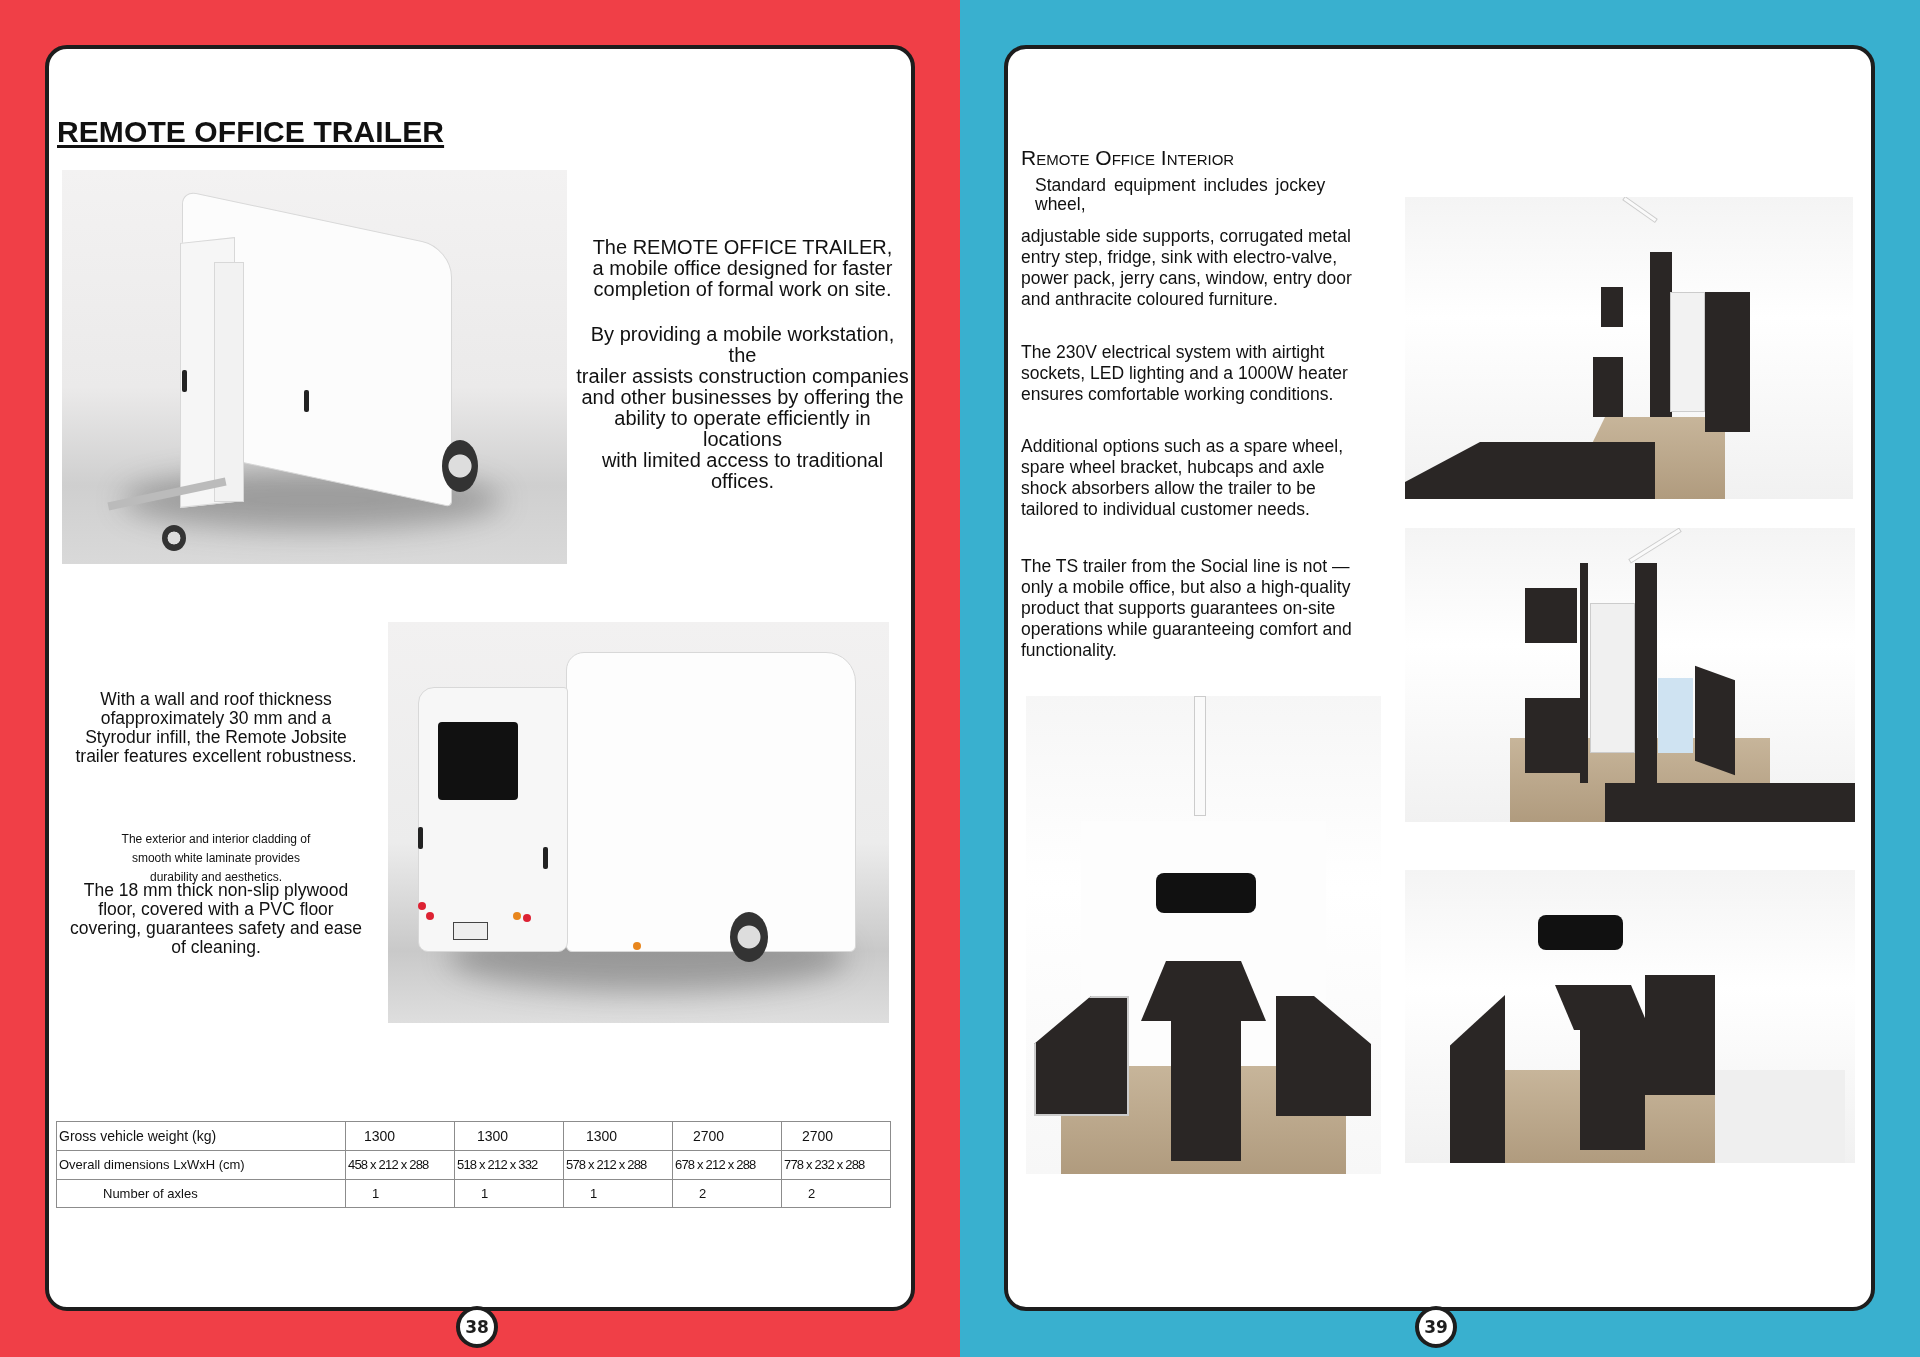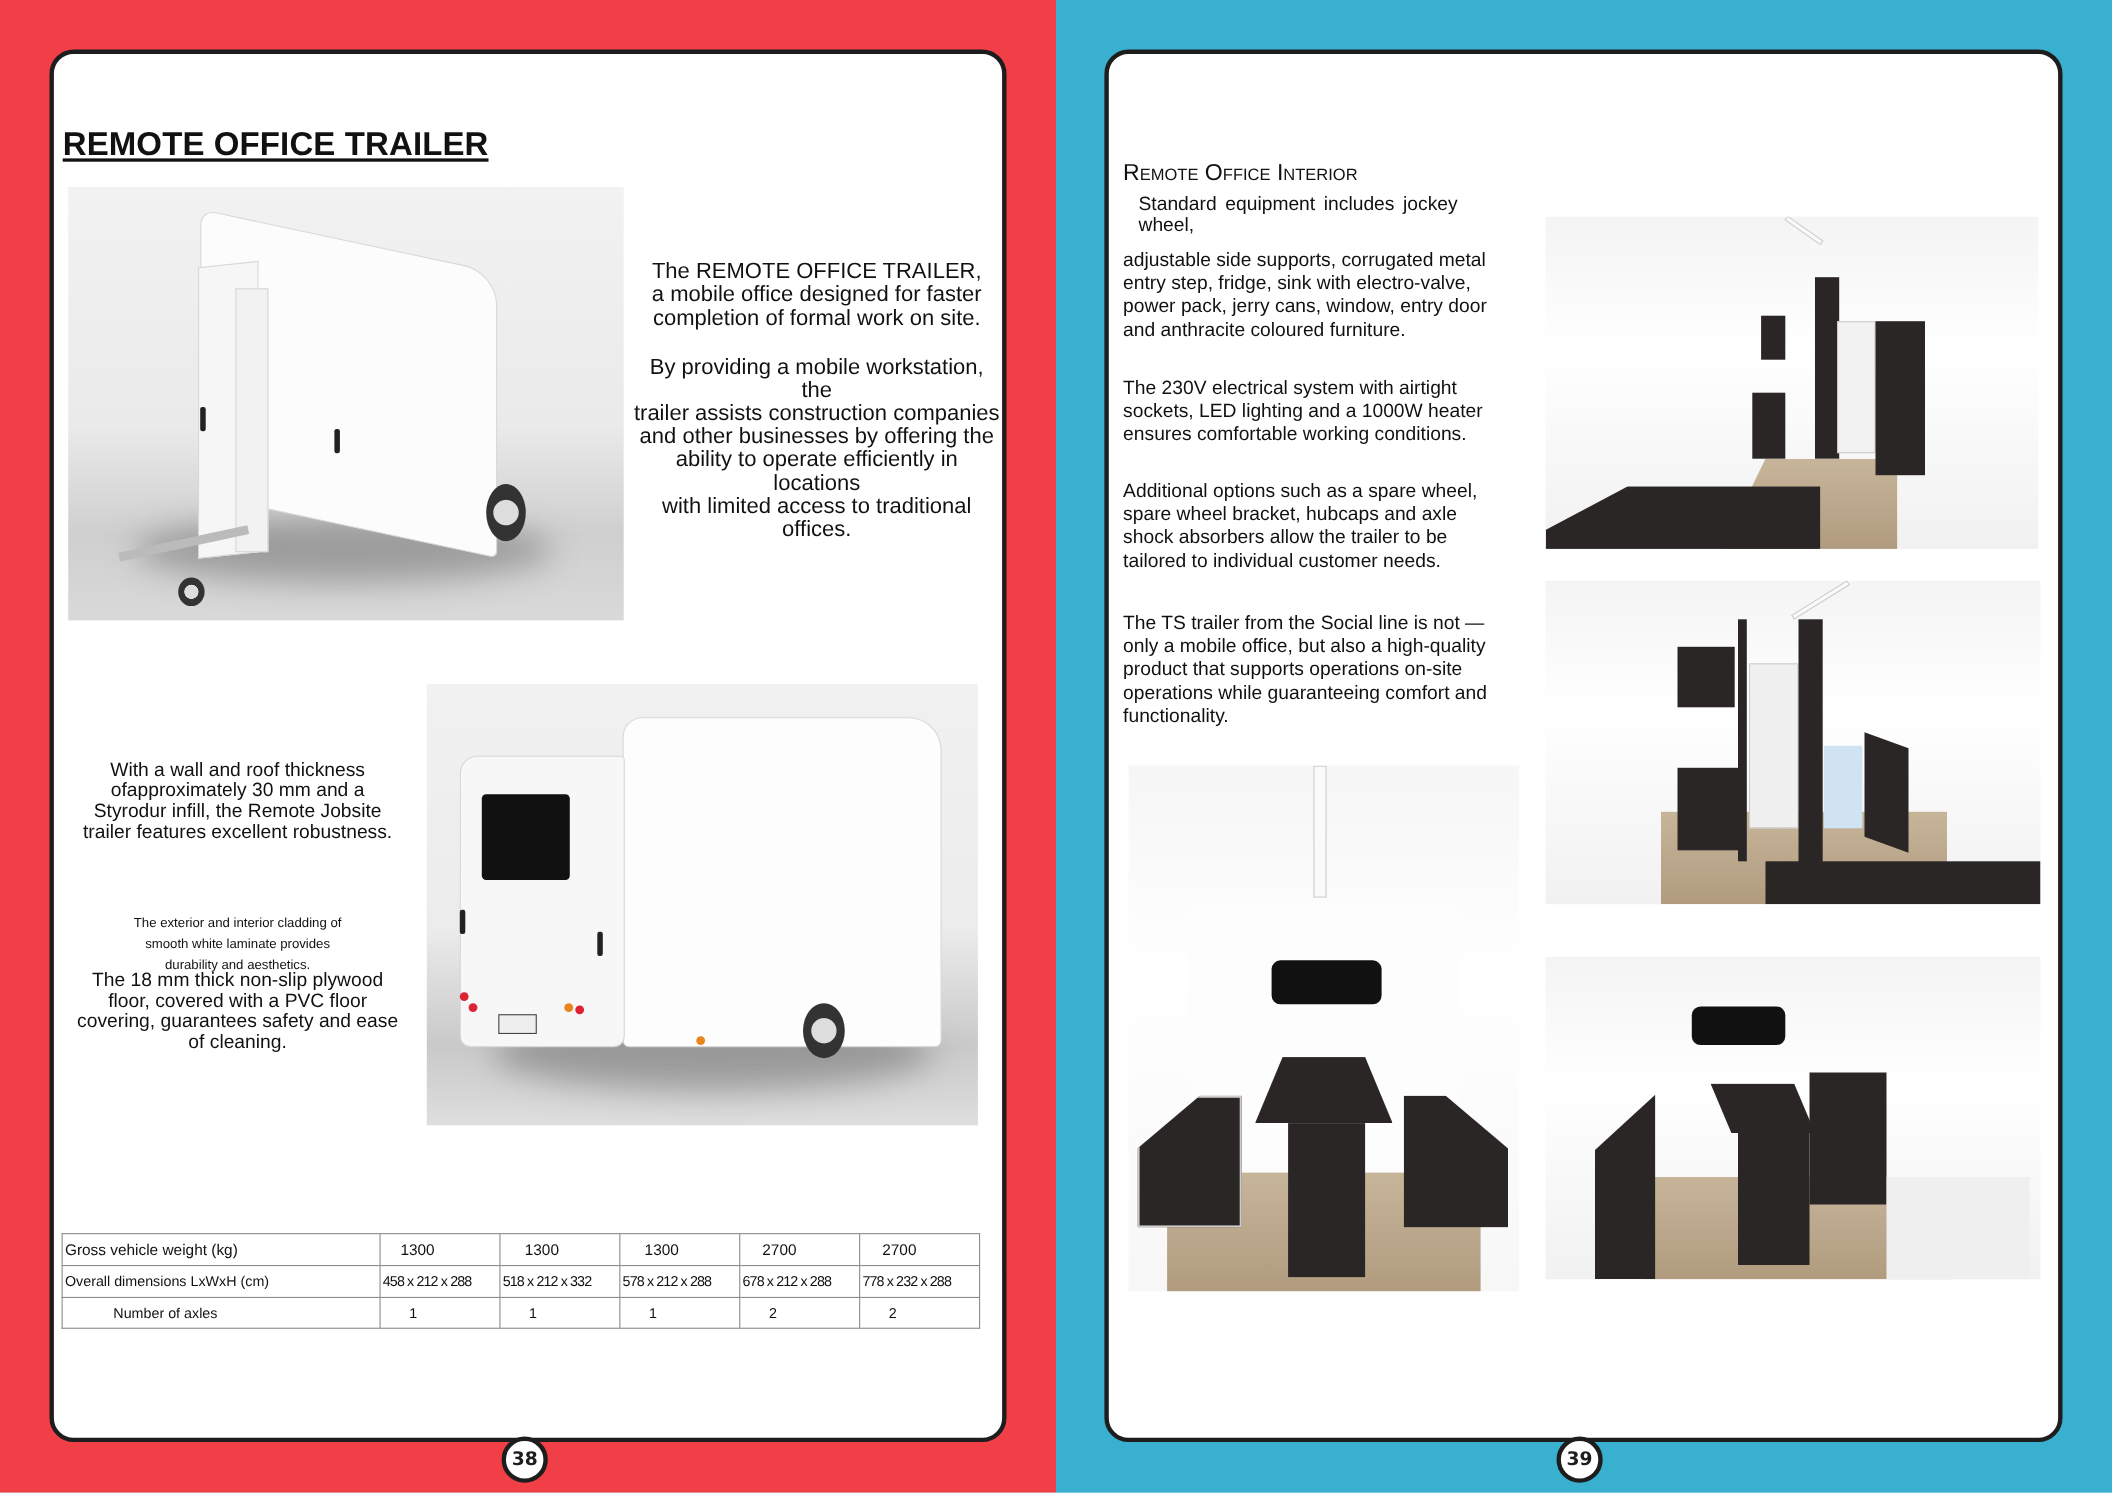--- a/index.html
+++ b/index.html
@@ -176,21 +176,21 @@
 </div>
 <div class="abs rpara" style="top:436px;">
   <div>Additional options such as a spare wheel,</div>
   <div>spare wheel bracket, hubcaps and axle</div>
   <div>shock absorbers allow the trailer to be</div>
   <div>tailored to individual customer needs.</div>
 </div>
 <div class="abs rpara" style="top:556px;">
   <div>The TS trailer from the Social line is not —</div>
   <div>only a mobile office, but also a high-quality</div>
-  <div>product that supports operations on-site</div>
+  <div>product that supports guarantees on-site</div>
   <div>operations while guaranteeing comfort and</div>
   <div>functionality.</div>
 </div>
 
 <div class="interior" style="left:1405px;top:197px;width:448px;height:302px;">
   <div class="floor" style="left:160px;top:220px;width:160px;height:82px;clip-path:polygon(25% 0,100% 0,100% 100%,0 100%);"></div>
   <div class="dark" style="left:188px;top:160px;width:30px;height:60px;"></div>
   <div class="dark" style="left:196px;top:90px;width:22px;height:40px;"></div>
   <div class="dark" style="left:245px;top:55px;width:22px;height:165px;"></div>
   <div class="abs" style="left:265px;top:95px;width:35px;height:120px;background:#f2f2f2;border:1px solid #ccc;"></div>

